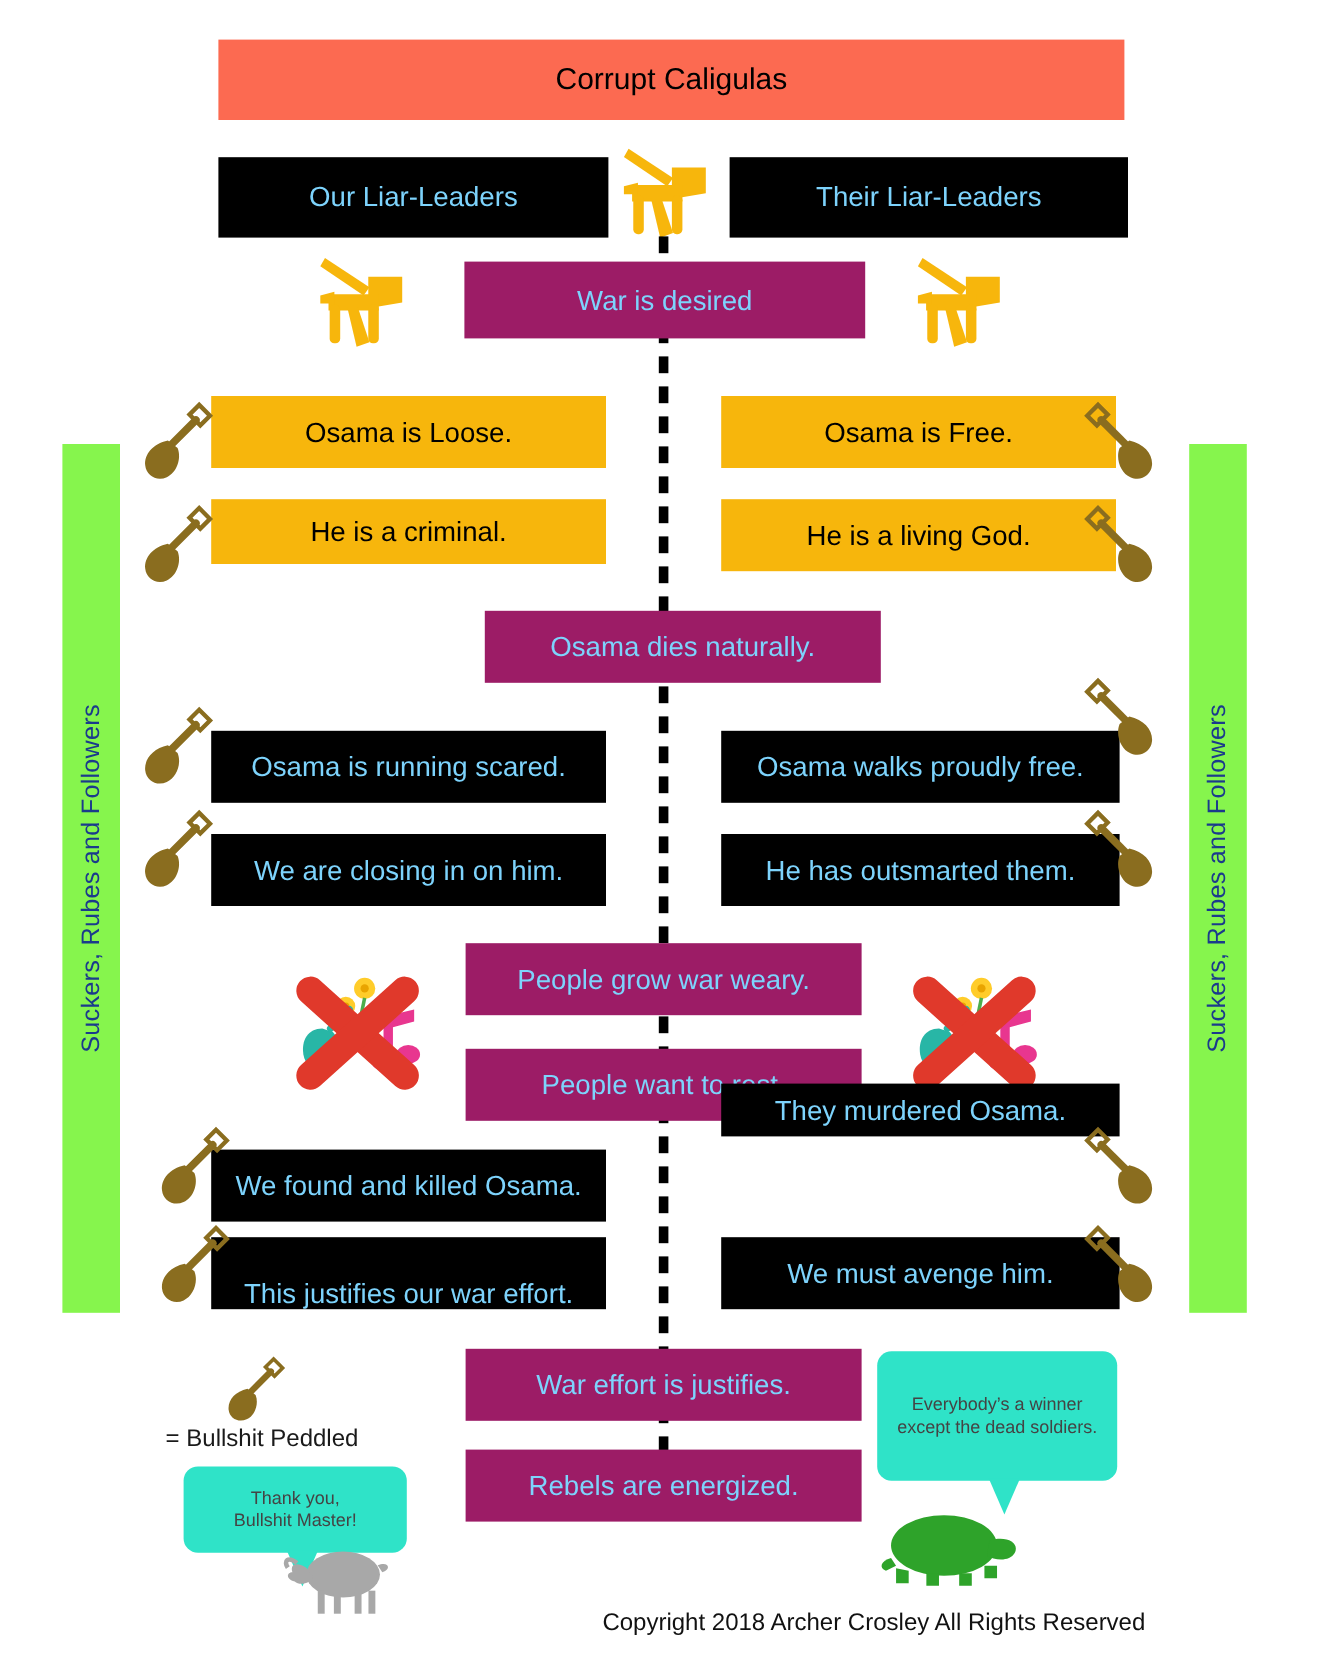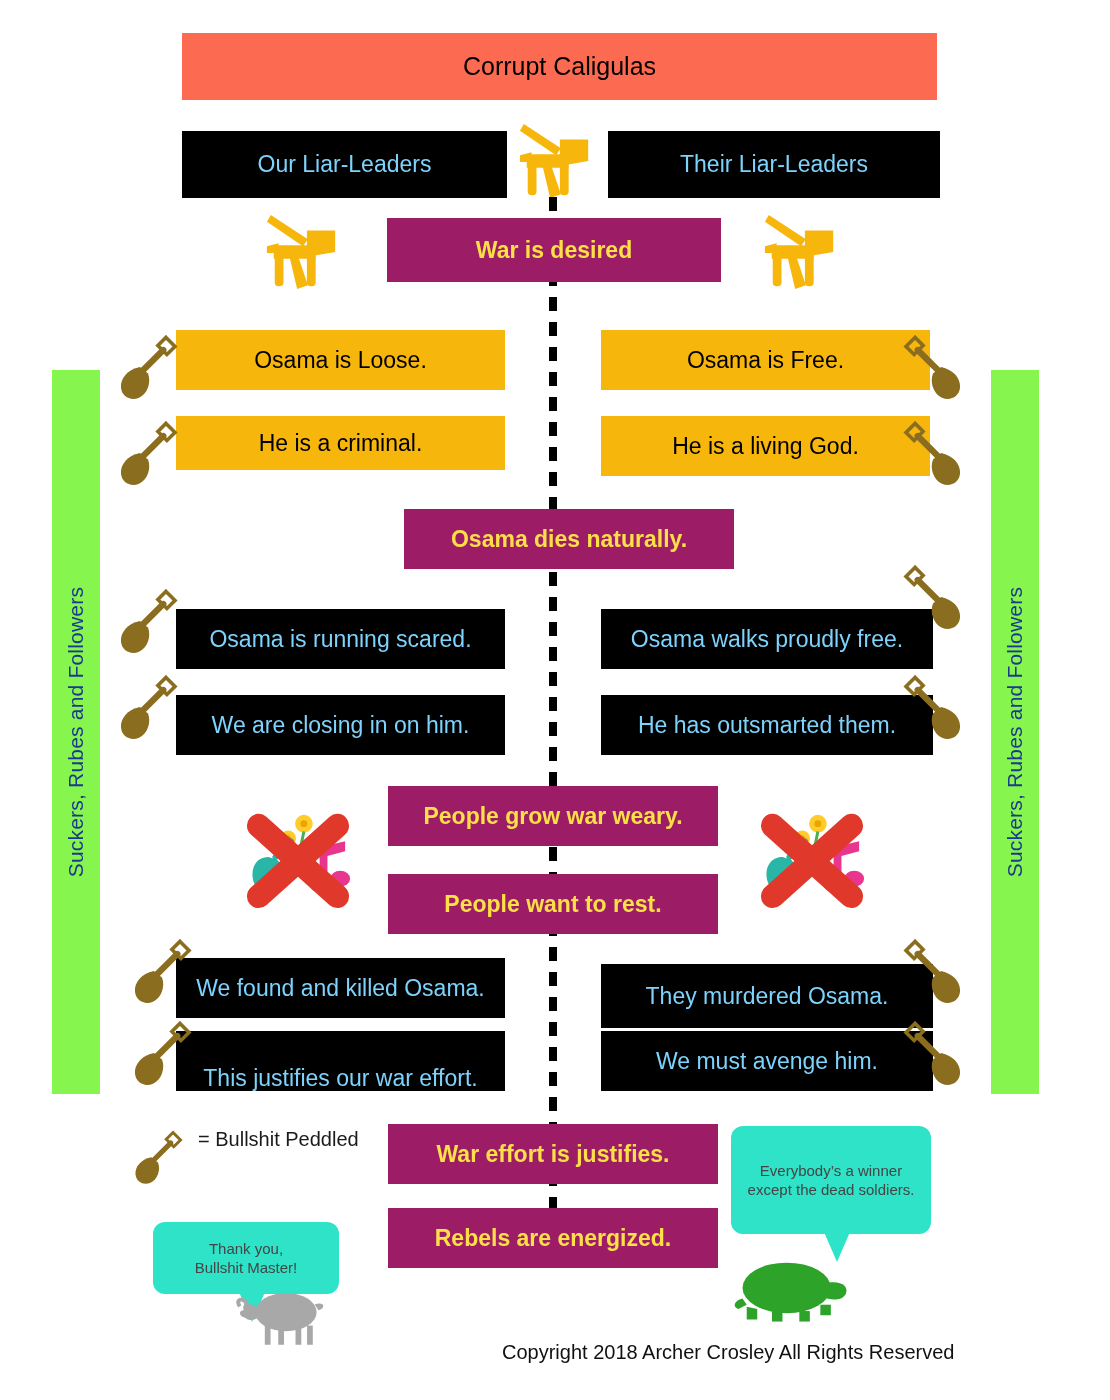--- a/index.html
+++ b/index.html
@@ -12,37 +12,37 @@
     -webkit-font-smoothing:antialiased;
   }
   .stage{position:absolute;left:0;top:0;width:1110px;height:1400px;}
   .box{position:absolute;display:flex;align-items:center;justify-content:center;
        text-align:center;box-sizing:border-box;line-height:1.15;}
 
   
   .title-box   {background:#fc6a51;color:#000000;font-size:25px;}
   .blk         {background:#000000;color:#7dd3fc;font-size:23px;}
   .amber       {background:#f7b60c;color:#000000;font-size:23px;}
-  .magenta     {background:#9c1c66;color:#fde047;font-size:23px;font-weight:bold;}
+  .magenta     {background:#9c1c66;color:#7dd3fc;font-size:23px;font-weight:normal;}
   .greenbar    {background:#86f54d;color:#1b3a8c;}
   .greenbar span{
      display:block;transform:rotate(-90deg);white-space:nowrap;
      font-size:21px;letter-spacing:.2px;
   }
 
   
   .divider{position:absolute;left:549px;width:8px;background:transparent;}
   .divider i{display:block;width:8px;height:14px;background:#000;margin-bottom:11px;}
 
   
   .icon{position:absolute;}
   .icon svg{display:block;width:100%;height:100%;}
 
   
-  .legend{position:absolute;display:flex;}
+  .legend{position:absolute;display:flex;align-items:center;flex-direction:column;}
   .legend .lbl{font-size:20px;color:#1a1a1a;margin-left:10px;white-space:nowrap;}
 
   
   .bubble{position:absolute;background:#2fe3c8;border-radius:12px;
           display:flex;align-items:center;justify-content:center;text-align:center;
           color:#444444;font-size:15px;line-height:1.28;padding:8px 10px;box-sizing:border-box;}
   .bubble .tail{position:absolute;width:0;height:0;border-left:13px solid transparent;
                 border-right:13px solid transparent;border-top:30px solid #2fe3c8;}
 
   .copyright{position:absolute;font-size:20px;color:#111;white-space:nowrap;}
@@ -287,21 +287,21 @@
         <use href="#sym-noarts"></use>
       </svg>
   </div>
 
   <div class="box blk" style="left:176px;top:958px;width:329px;height:60px;">
     <span>We found and killed Osama.</span>
   </div>
   <div class="box blk" style="left:176px;top:1031px;width:329px;height:60px;align-items:flex-end;">
     <span>This justifies our war effort.</span>
   </div>
-  <div class="box blk" style="left:601px;top:964px;width:332px;height:64px;">
+  <div class="box blk" style="left:601px;top:903px;width:332px;height:44px;">
     <span>They murdered Osama.</span>
   </div>
   <div class="box blk" style="left:601px;top:1031px;width:332px;height:60px;">
     <span>We must avenge him.</span>
   </div>
 
   <div class="icon" style="left:126px;top:936px;width:72px;height:72px;">
     <svg viewBox="0 0 72 80">
         <use href="#sym-shovel"></use>
       </svg>

